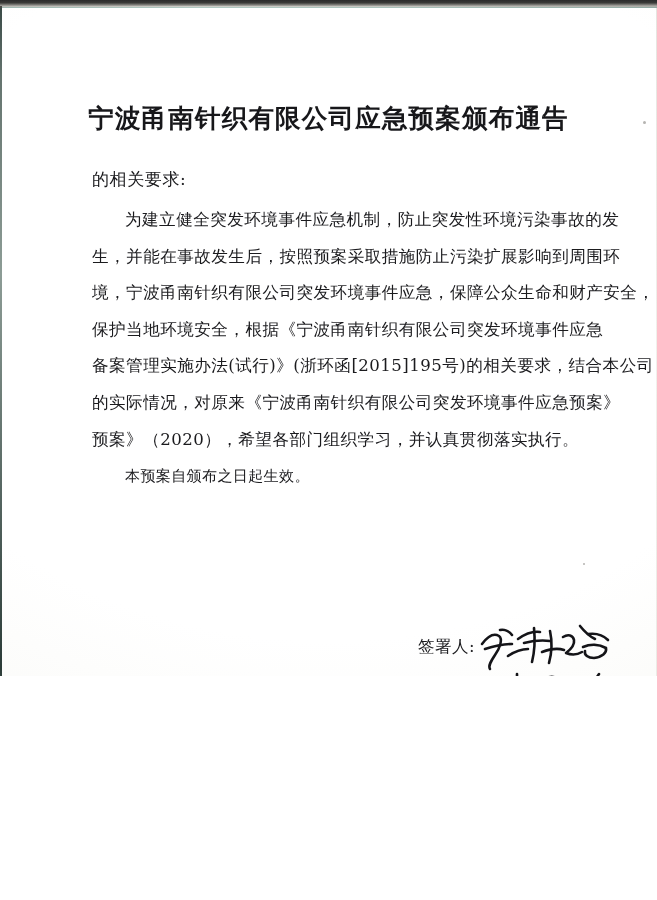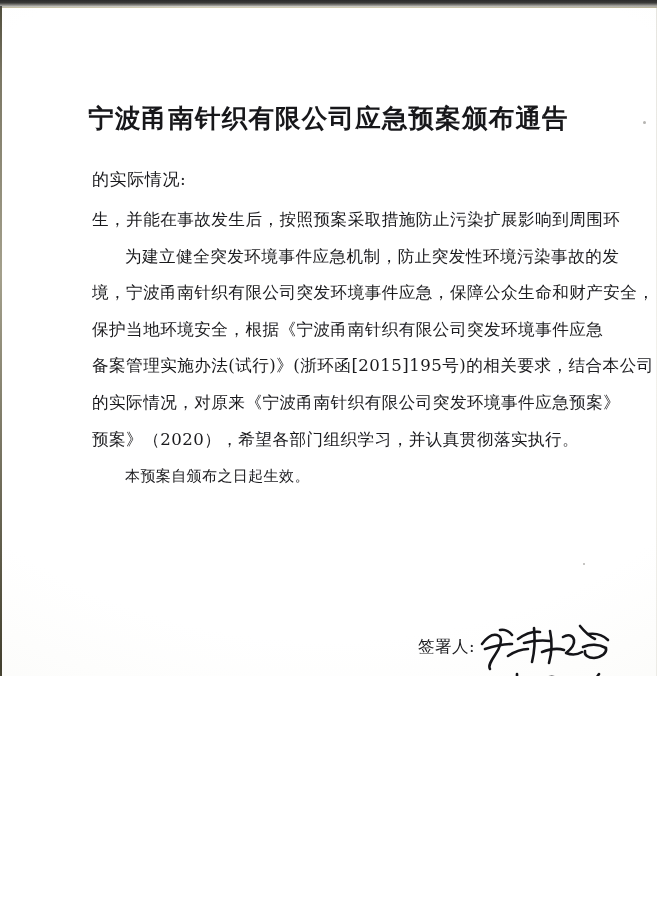--- a/index.html
+++ b/index.html
@@ -12,21 +12,21 @@
     height: 900px;
     font-family: "DejaVu Serif", "Liberation Serif", serif;
     overflow: hidden;
   }
 
   
   .scan-page {
     position: relative;
     width: 657px;
     height: 676px;
-    background: #fde047;
+    background: #14b8a6;
     overflow: hidden;
   }
   
   .scan-edge-top {
     position: absolute;
     top: 0; left: 0;
     width: 657px;
     height: 7px;
     background: linear-gradient(to bottom, #2b2b2b 0%, #3a3a38 40%, #8e8d88 75%, #d8d7d2 100%);
   }
@@ -184,25 +184,25 @@
 <body>
 
 <div class="scan-page">
 
   <div class="paper-tone"></div>
 
   <div class="content">
 
     <div class="doc-title">宁波甬南针织有限公司应急预案颁布通告</div>
 
-    <div class="salutation">的实际情况:</div>
+    <div class="salutation">的相关要求:</div>
 
     <div class="body-block">
+      <div class="body-line justify indent">为建立健全突发环境事件应急机制，防止突发性环境污染事故的发</div>
       <div class="body-line justify">生，并能在事故发生后，按照预案采取措施防止污染扩展影响到周围环</div>
-      <div class="body-line justify indent">为建立健全突发环境事件应急机制，防止突发性环境污染事故的发</div>
       <div class="body-line justify">境，宁波甬南针织有限公司突发环境事件应急，保障公众生命和财产安全，</div>
       <div class="body-line justify">保护当地环境安全，根据《宁波甬南针织有限公司突发环境事件应急</div>
       <div class="body-line justify">备案管理实施办法(试行)》(浙环函[2015]195号)的相关要求，结合本公司</div>
       <div class="body-line justify">的实际情况，对原来《宁波甬南针织有限公司突发环境事件应急预案》</div>
       <div class="body-line justify">预案》（2020），希望各部门组织学习，并认真贯彻落实执行。</div>
     </div>
 
     <div class="closing-line">本预案自颁布之日起生效。</div>
 
     <div class="sign-block">

